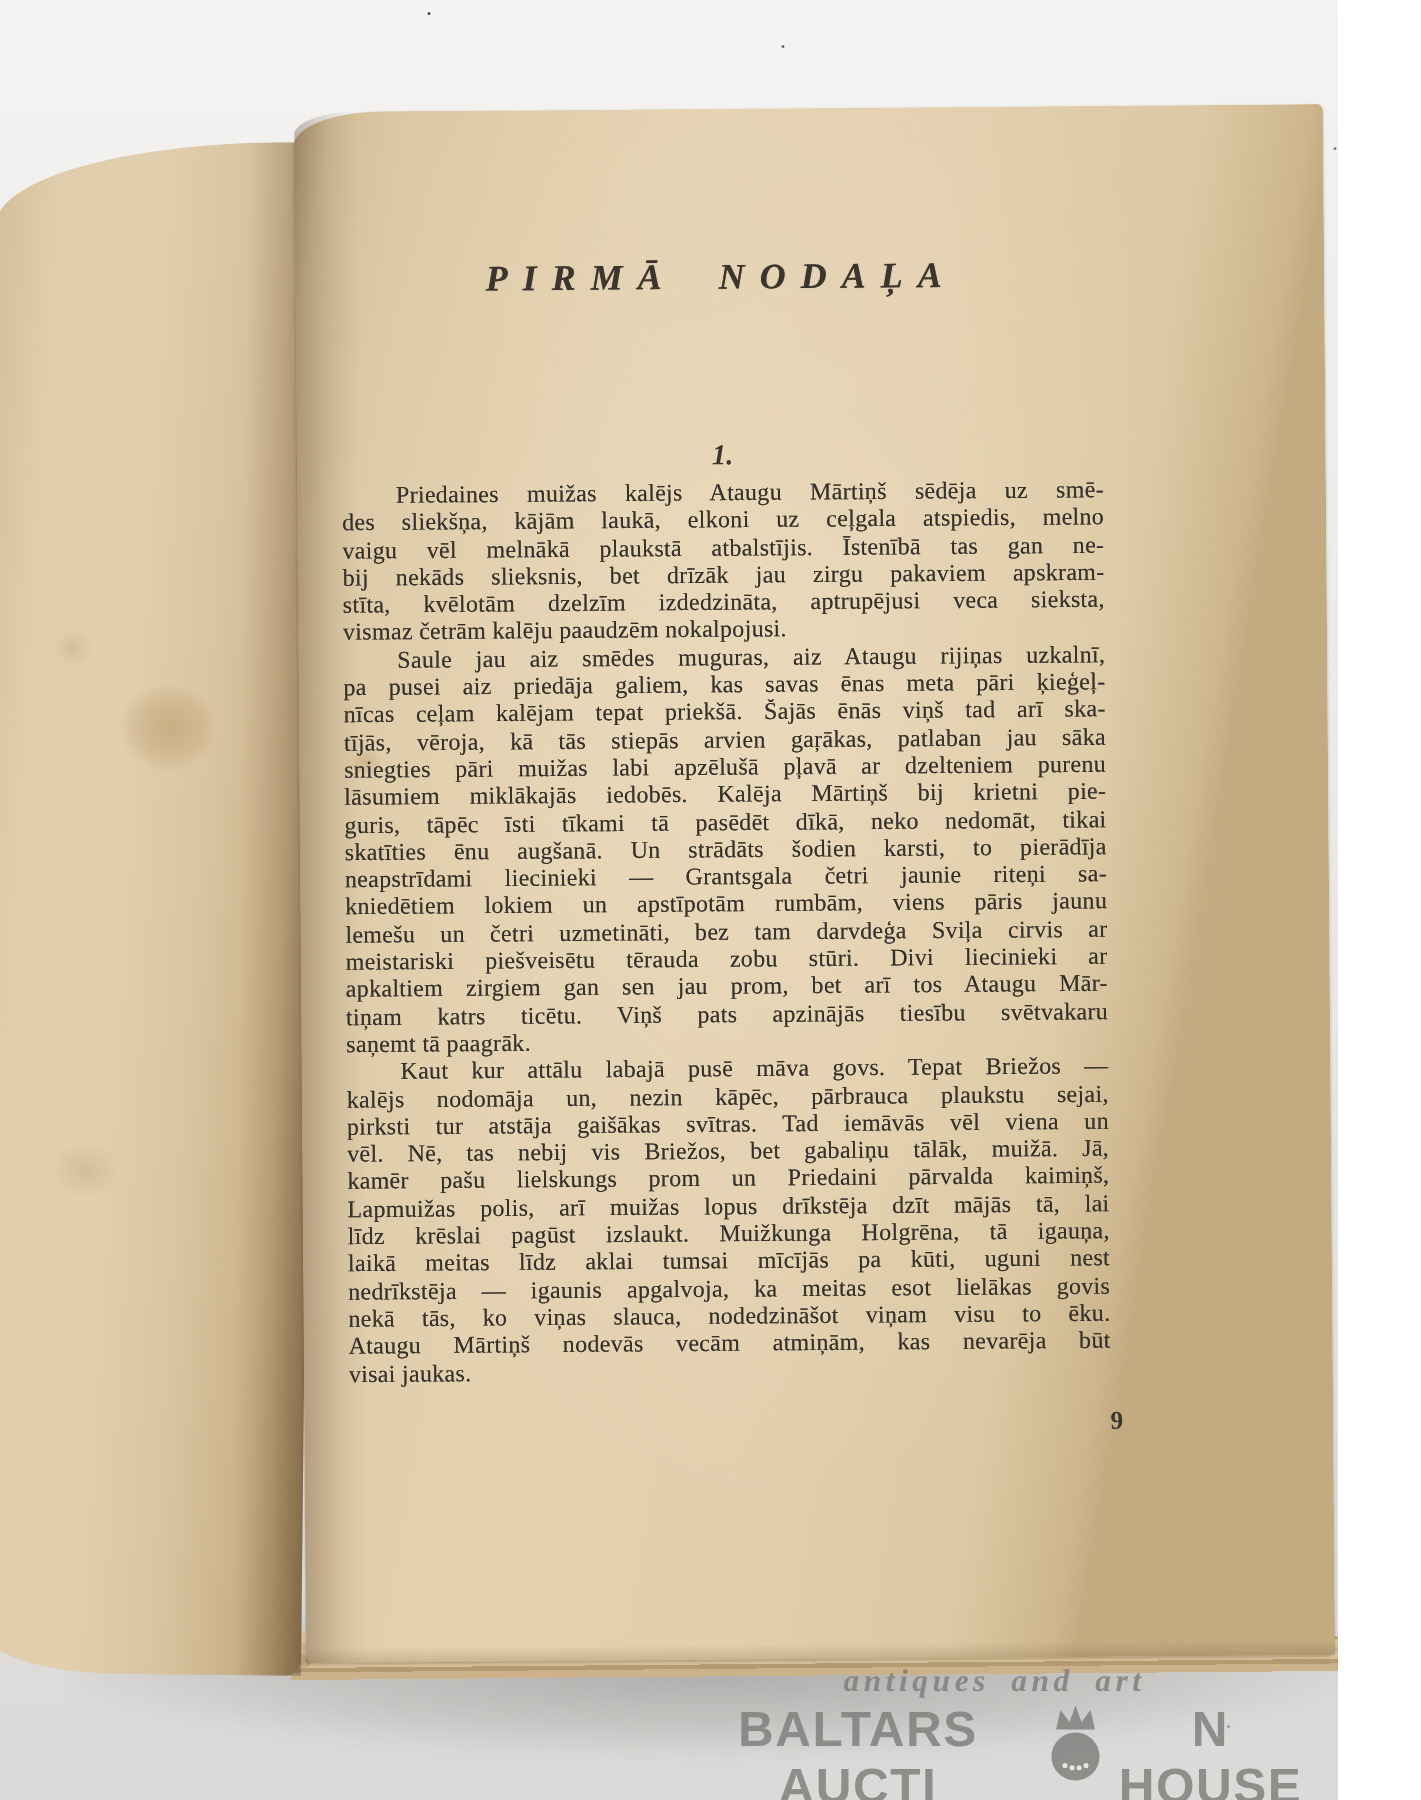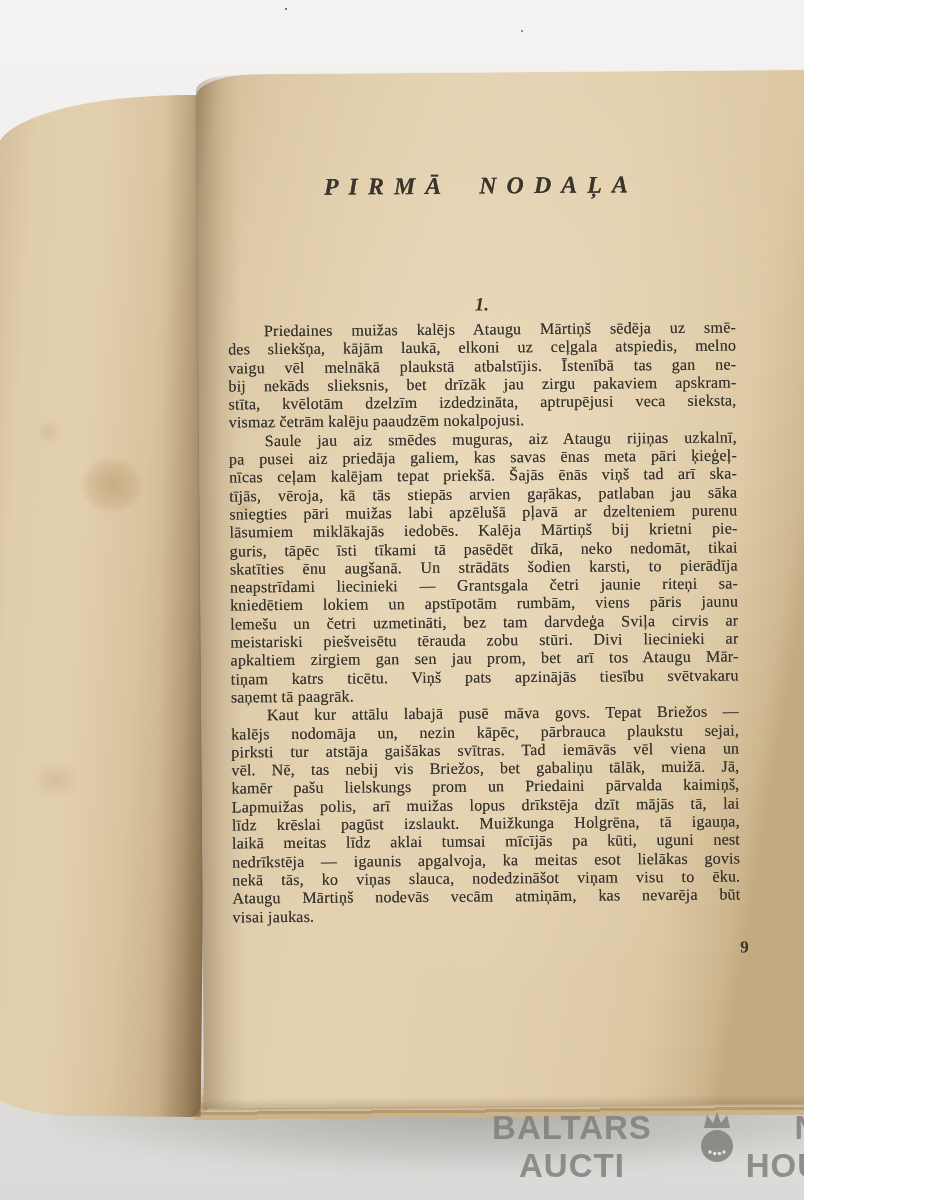--- a/index.html
+++ b/index.html
@@ -1,17 +1,17 @@
 <!DOCTYPE html>
 <html><head>
 <meta charset="utf-8">
 <style>
   html,body{margin:0;padding:0;}
   body{font-family:"Liberation Serif","DejaVu Serif",serif;}
-  .photo{position:relative;width:804px;height:1200px;overflow:hidden;
+  .photo{position:relative;width:892px;height:1200px;overflow:hidden;
     background:linear-gradient(180deg,#f4f3f1 0%,#eeedeb 25%,#e8e7e5 55%,#e0dfdd 80%,#dbdad8 100%);}
   
   .book-shadow{position:absolute;left:50px;top:1080px;width:850px;height:90px;
     background:radial-gradient(ellipse at 50% 35%,rgba(95,93,90,.38) 0%,rgba(110,108,105,.18) 50%,rgba(110,108,105,0) 75%);
     filter:blur(7px);}
   
   .page-stack{position:absolute;left:194px;top:1094px;width:698px;height:30px;
     transform:rotate(-0.5deg);border-radius:0 0 8px 5px;
     background:linear-gradient(180deg,#b49c74 0 2px,#dbc6a2 2px 7px,#c8b088 7px 10px,#d6c09b 10px 15px,#b39a71 15px 18px,#cbb28a 18px 23px,rgba(180,160,125,0) 23px);}
   .left-curl{position:absolute;left:62px;top:1085px;width:150px;height:38px;
@@ -126,20 +126,21 @@
           <div class="line">nedrīkstēja — igaunis apgalvoja, ka meitas esot lielākas govis</div>
           <div class="line">nekā tās, ko viņas slauca, nodedzināšot viņam visu to ēku.</div>
           <div class="line">Ataugu Mārtiņš nodevās vecām atmiņām, kas nevarēja būt</div>
           <div class="line last">visai jaukas.</div>
         </div>
       <div class="page-number">9</div>
     </div>
   </div>
 
   <div class="watermark">
+    <div class="wm-tagline">antiques and art</div>
     <div class="wm-brand">
       <span>BALTARS AUCTI</span>
       <span class="wm-icon">
         <svg viewBox="0 0 36 54" width="36" height="54" xmlns="http://www.w3.org/2000/svg">
           <path d="M5 17 L8 4 L14 12 L18 1 L22 12 L28 4 L31 17 Z" fill="rgba(126,125,122,0.82)"></path>
           <circle cx="18" cy="35" r="16" fill="rgba(126,125,122,0.82)"></circle>
           <circle cx="11" cy="41" r="1.7" fill="#e8e7e5"></circle>
           <circle cx="15.7" cy="42.5" r="1.7" fill="#e8e7e5"></circle>
           <circle cx="20.4" cy="42.5" r="1.7" fill="#e8e7e5"></circle>
           <circle cx="25" cy="41" r="1.7" fill="#e8e7e5"></circle>

